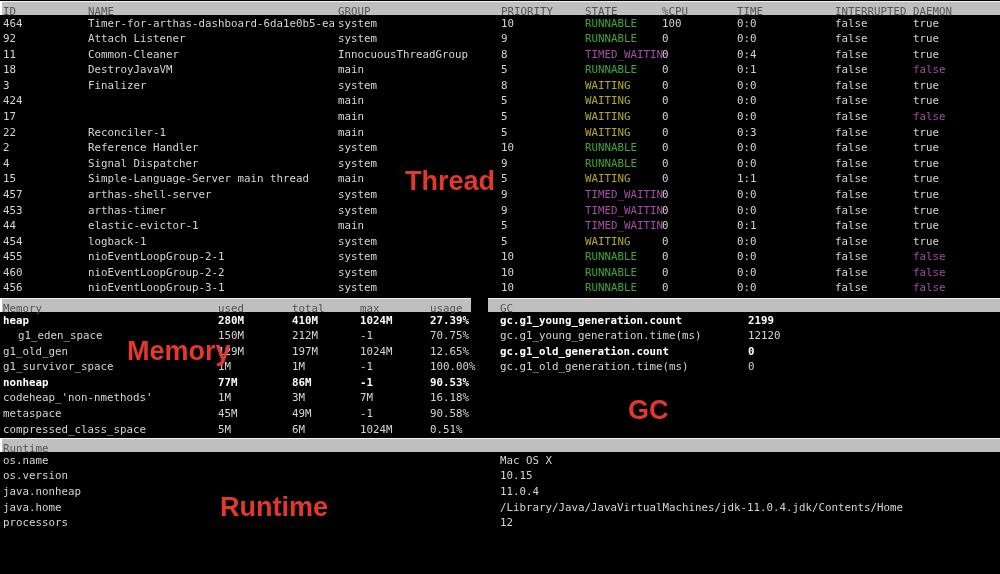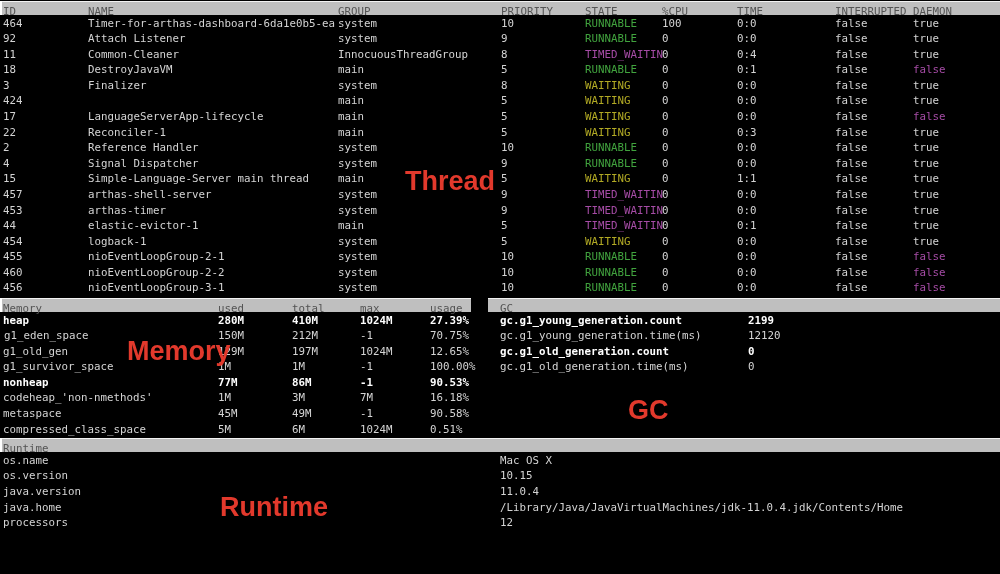--- a/index.html
+++ b/index.html
@@ -137,21 +137,20 @@
         <span class="c" style="left:338px">main</span>
         <span class="c" style="left:501px">5</span>
         <span class="c state" style="left: 585px; color: rgb(178, 170, 36);">WAITING</span>
         <span class="c" style="left:662px">0</span>
         <span class="c" style="left:737px">0:0</span>
         <span class="c" style="left:835px">false</span>
         <span class="c daemon" style="left:913px">true</span>
       </div>
         <div class="row">
         <span class="c" style="left:3px">17</span>
-        <span class="c name" style="left:88px">LanguageServerApp-lifecycle</span>
         <span class="c" style="left:338px">main</span>
         <span class="c" style="left:501px">5</span>
         <span class="c state" style="left: 585px; color: rgb(178, 170, 36);">WAITING</span>
         <span class="c" style="left:662px">0</span>
         <span class="c" style="left:737px">0:0</span>
         <span class="c" style="left:835px">false</span>
         <span class="c daemon" style="left: 913px; color: rgb(166, 76, 166);">false</span>
       </div>
         <div class="row">
         <span class="c" style="left:3px">22</span>
@@ -291,21 +290,21 @@
     <div class="rowswrap">
 
     <div class="row bold">
         <span class="c name" style="left:3px">heap</span>
         <span class="c" style="left:218px">280M</span>
         <span class="c" style="left:292px">410M</span>
         <span class="c" style="left:360px">1024M</span>
         <span class="c" style="left:430px">27.39%</span>
       </div>
         <div class="row">
-        <span class="c name" style="left:4px">g1_eden_space</span>
+        <span class="c name" style="left:18px">g1_eden_space</span>
         <span class="c" style="left:218px">150M</span>
         <span class="c" style="left:292px">212M</span>
         <span class="c" style="left:360px">-1</span>
         <span class="c" style="left:430px">70.75%</span>
       </div>
         <div class="row">
         <span class="c name" style="left:3px">g1_old_gen</span>
         <span class="c" style="left:218px">129M</span>
         <span class="c" style="left:292px">197M</span>
         <span class="c" style="left:360px">1024M</span>
@@ -376,21 +375,21 @@
 
     <div class="row">
         <span class="c" style="left:3px">os.name</span>
         <span class="c" style="left:500px">Mac OS X</span>
       </div>
         <div class="row">
         <span class="c" style="left:3px">os.version</span>
         <span class="c" style="left:500px">10.15</span>
       </div>
         <div class="row">
-        <span class="c" style="left:3px">java.version</span>
+        <span class="c" style="left:3px">java.nonheap</span>
         <span class="c" style="left:500px">11.0.4</span>
       </div>
         <div class="row">
         <span class="c" style="left:3px">java.home</span>
         <span class="c" style="left:500px">/Library/Java/JavaVirtualMachines/jdk-11.0.4.jdk/Contents/Home</span>
       </div>
         <div class="row">
         <span class="c" style="left:3px">processors</span>
         <span class="c" style="left:500px">12</span>
       </div>

